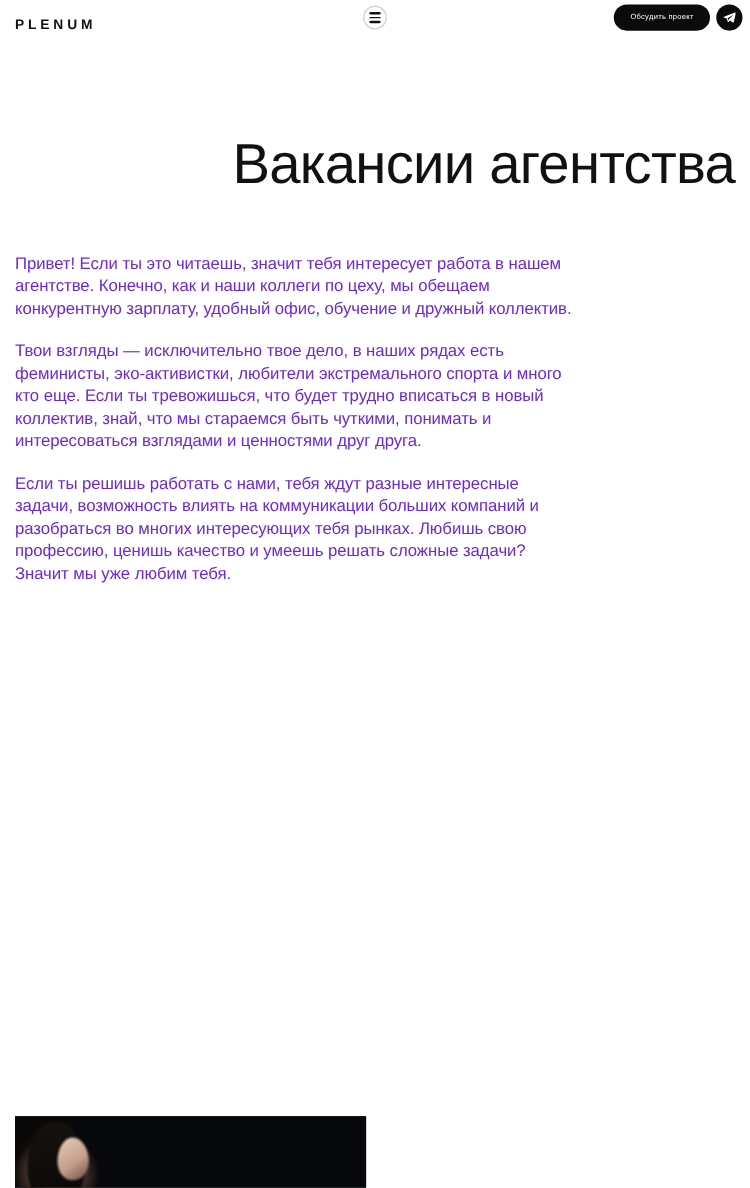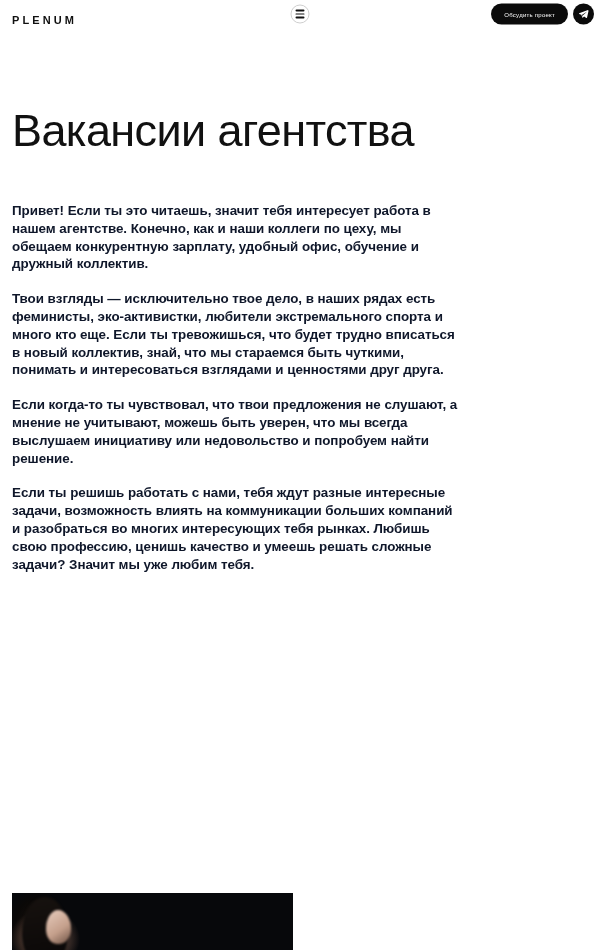--- a/index.html
+++ b/index.html
@@ -107,34 +107,34 @@
     padding: 0 12px;
   }
 
   .page-title {
     font-size: 45px;
     font-weight: 300;
     letter-spacing: -0.6px;
     line-height: 1;
     color: #111111;
     margin-top: 80px;
+    text-align: right;
   }
 
   .intro {
     margin-top: 49px;
   }
 
   .intro p {
     font-size: 13.4px;
     line-height: 17.8px;
-    color: #0f172a;
+    color: #6d28d9;
     max-width: 448px;
     margin-bottom: 17px;
     letter-spacing: -0.05px;
-    font-weight: bold;
   }
   .intro p:last-child { margin-bottom: 0; }
 
   
   .photo-block {
     position: absolute;
     left: 12px;
     top: 893px;
     width: 281px;
     height: 180px;
@@ -196,21 +196,20 @@
   </div>
 </header>
 
 <main>
 
   <h1 class="page-title">Вакансии агентства</h1>
 
   <section class="intro">
     <p>Привет! Если ты это читаешь, значит тебя интересует работа в нашем агентстве. Конечно, как и наши коллеги по цеху, мы обещаем конкурентную зарплату, удобный офис, обучение и дружный коллектив.</p>
     <p>Твои взгляды — исключительно твое дело, в наших рядах есть феминисты, эко-активистки, любители экстремального спорта и много кто еще. Если ты тревожишься, что будет трудно вписаться в новый коллектив, знай, что мы стараемся быть чуткими, понимать и интересоваться взглядами и ценностями друг друга.</p>
-    <p>Если когда-то ты чувствовал, что твои предложения не слушают, а мнение не учитывают, можешь быть уверен, что мы всегда выслушаем инициативу или недовольство и попробуем найти решение.</p>
     <p>Если ты решишь работать с нами, тебя ждут разные интересные задачи, возможность влиять на коммуникации больших компаний и разобраться во многих интересующих тебя рынках. Любишь свою профессию, ценишь качество и умеешь решать сложные задачи? Значит мы уже любим тебя.</p>
   </section>
 
 </main>
 
 <figure class="photo-block">
   <div class="photo" aria-label="Фото сотрудницы на темном фоне">
     <span class="hair"></span>
     <span class="face"></span>
 

